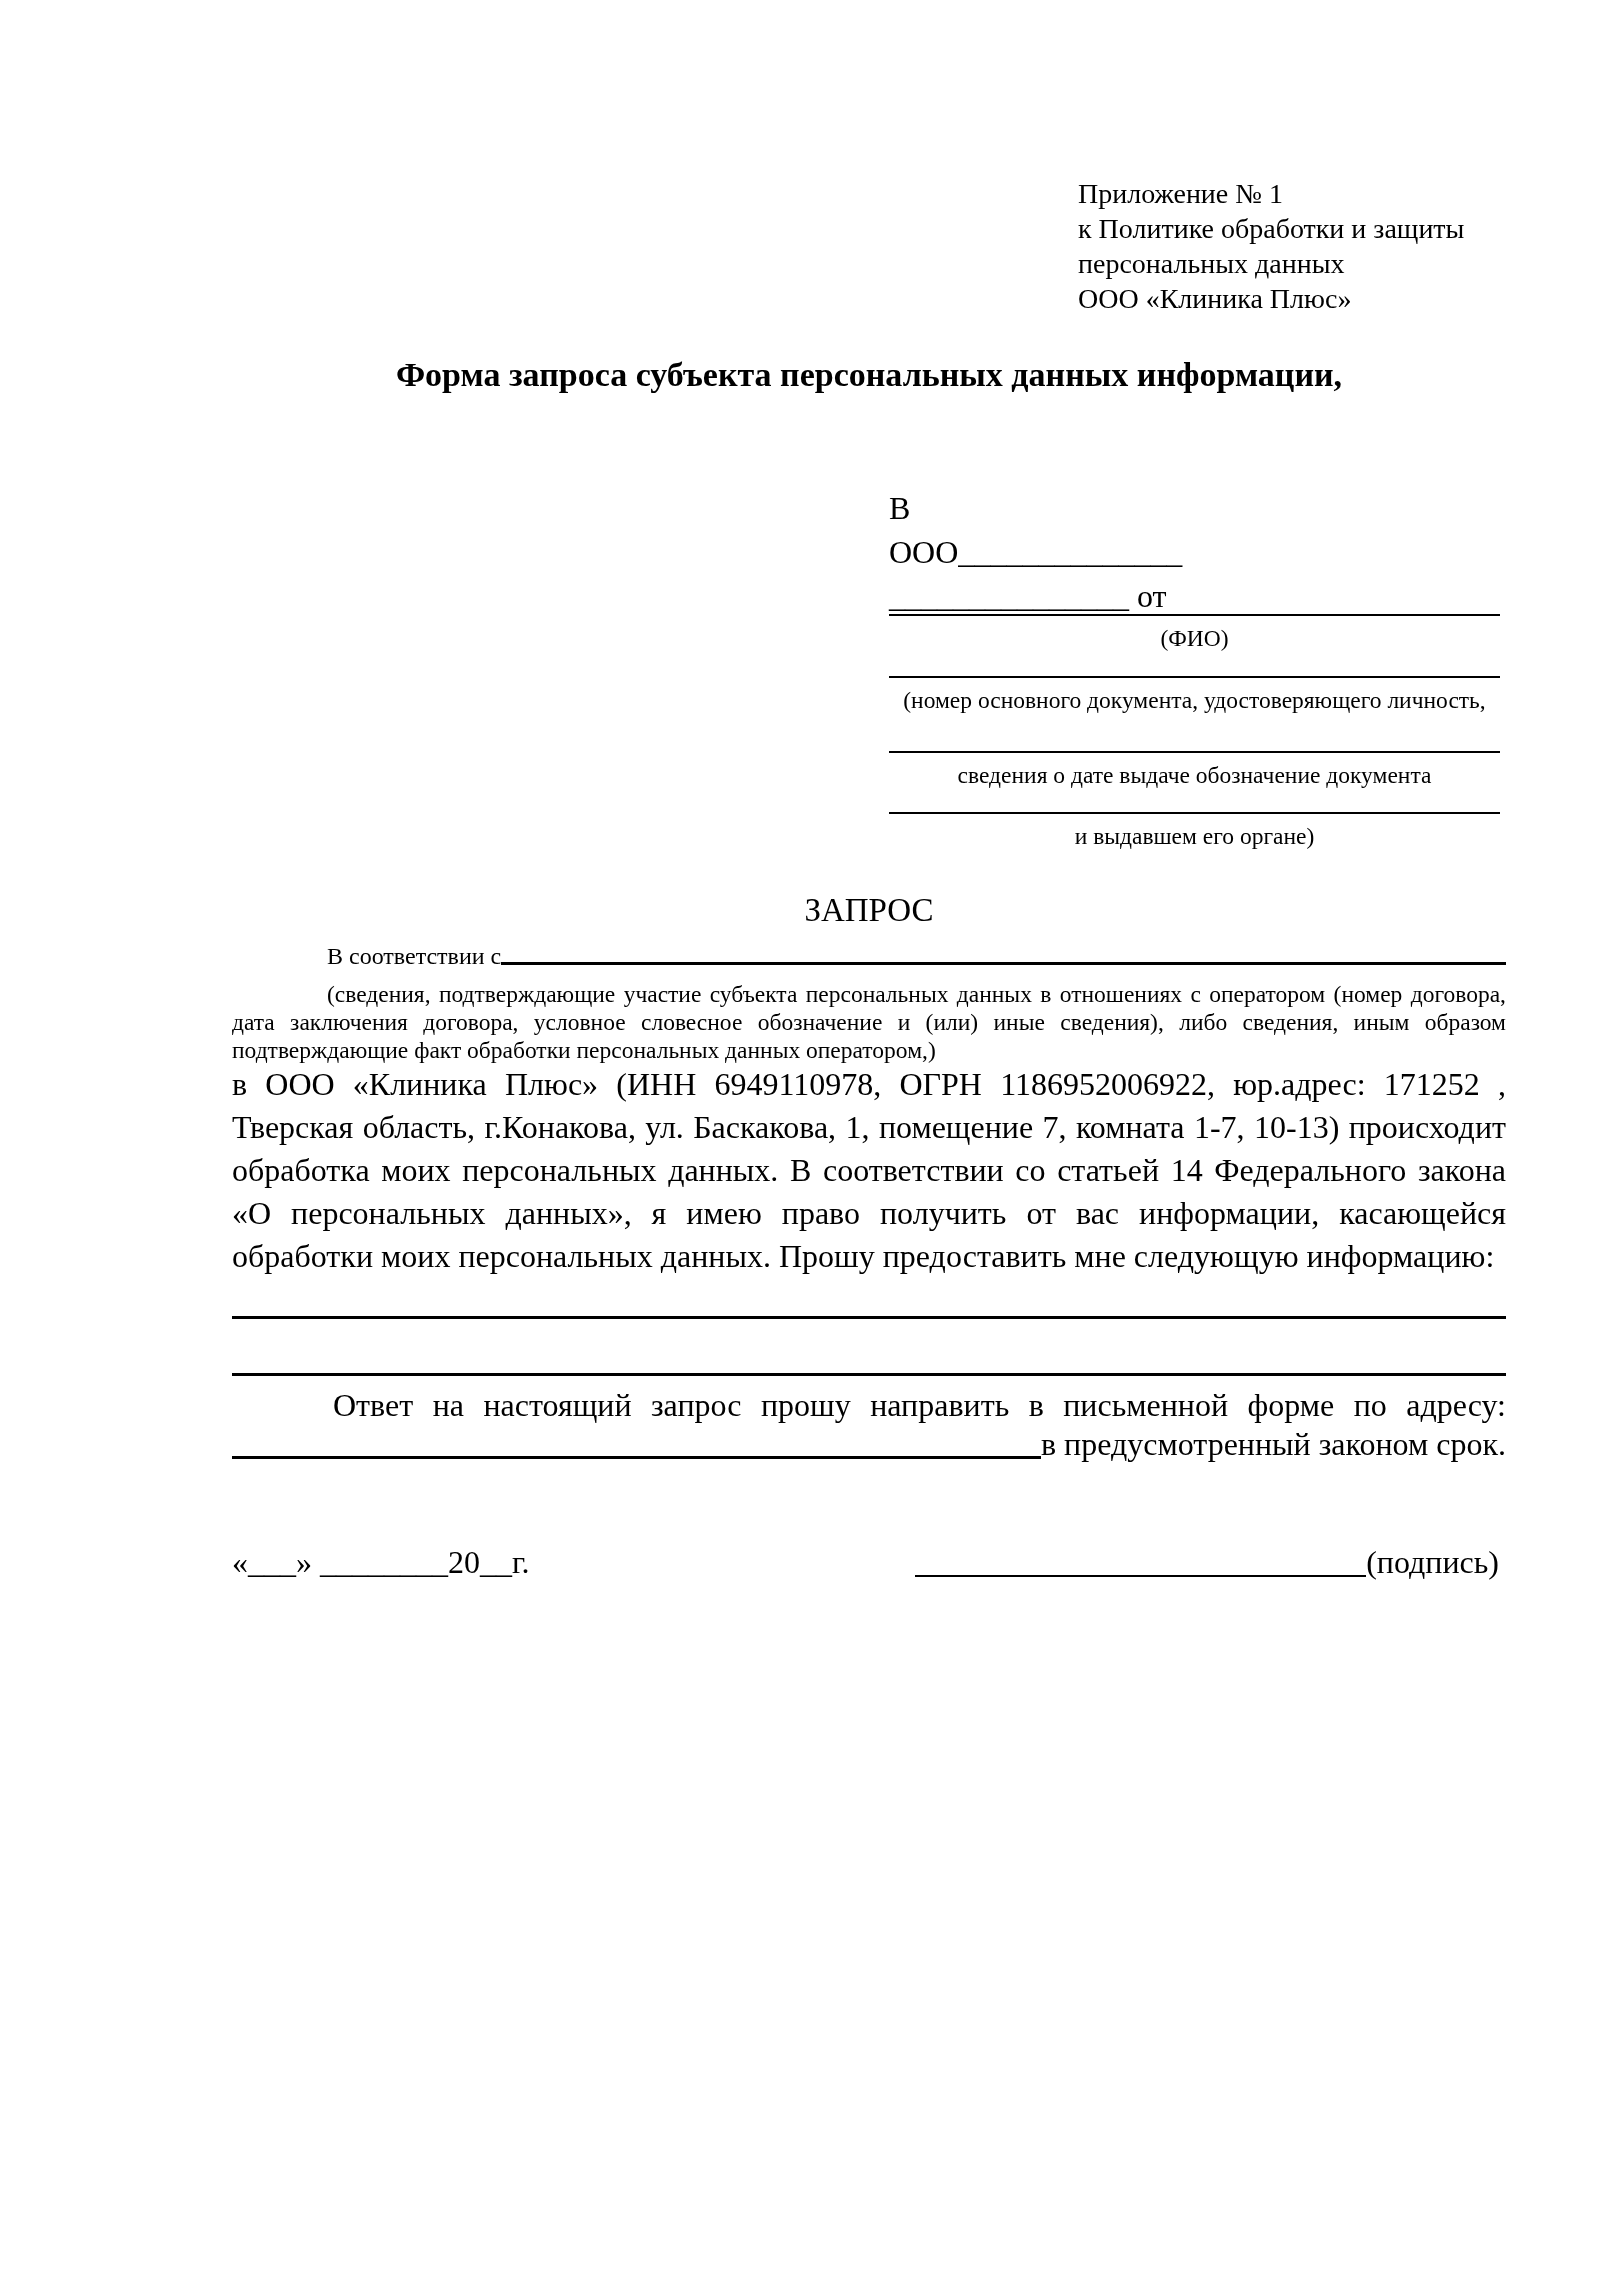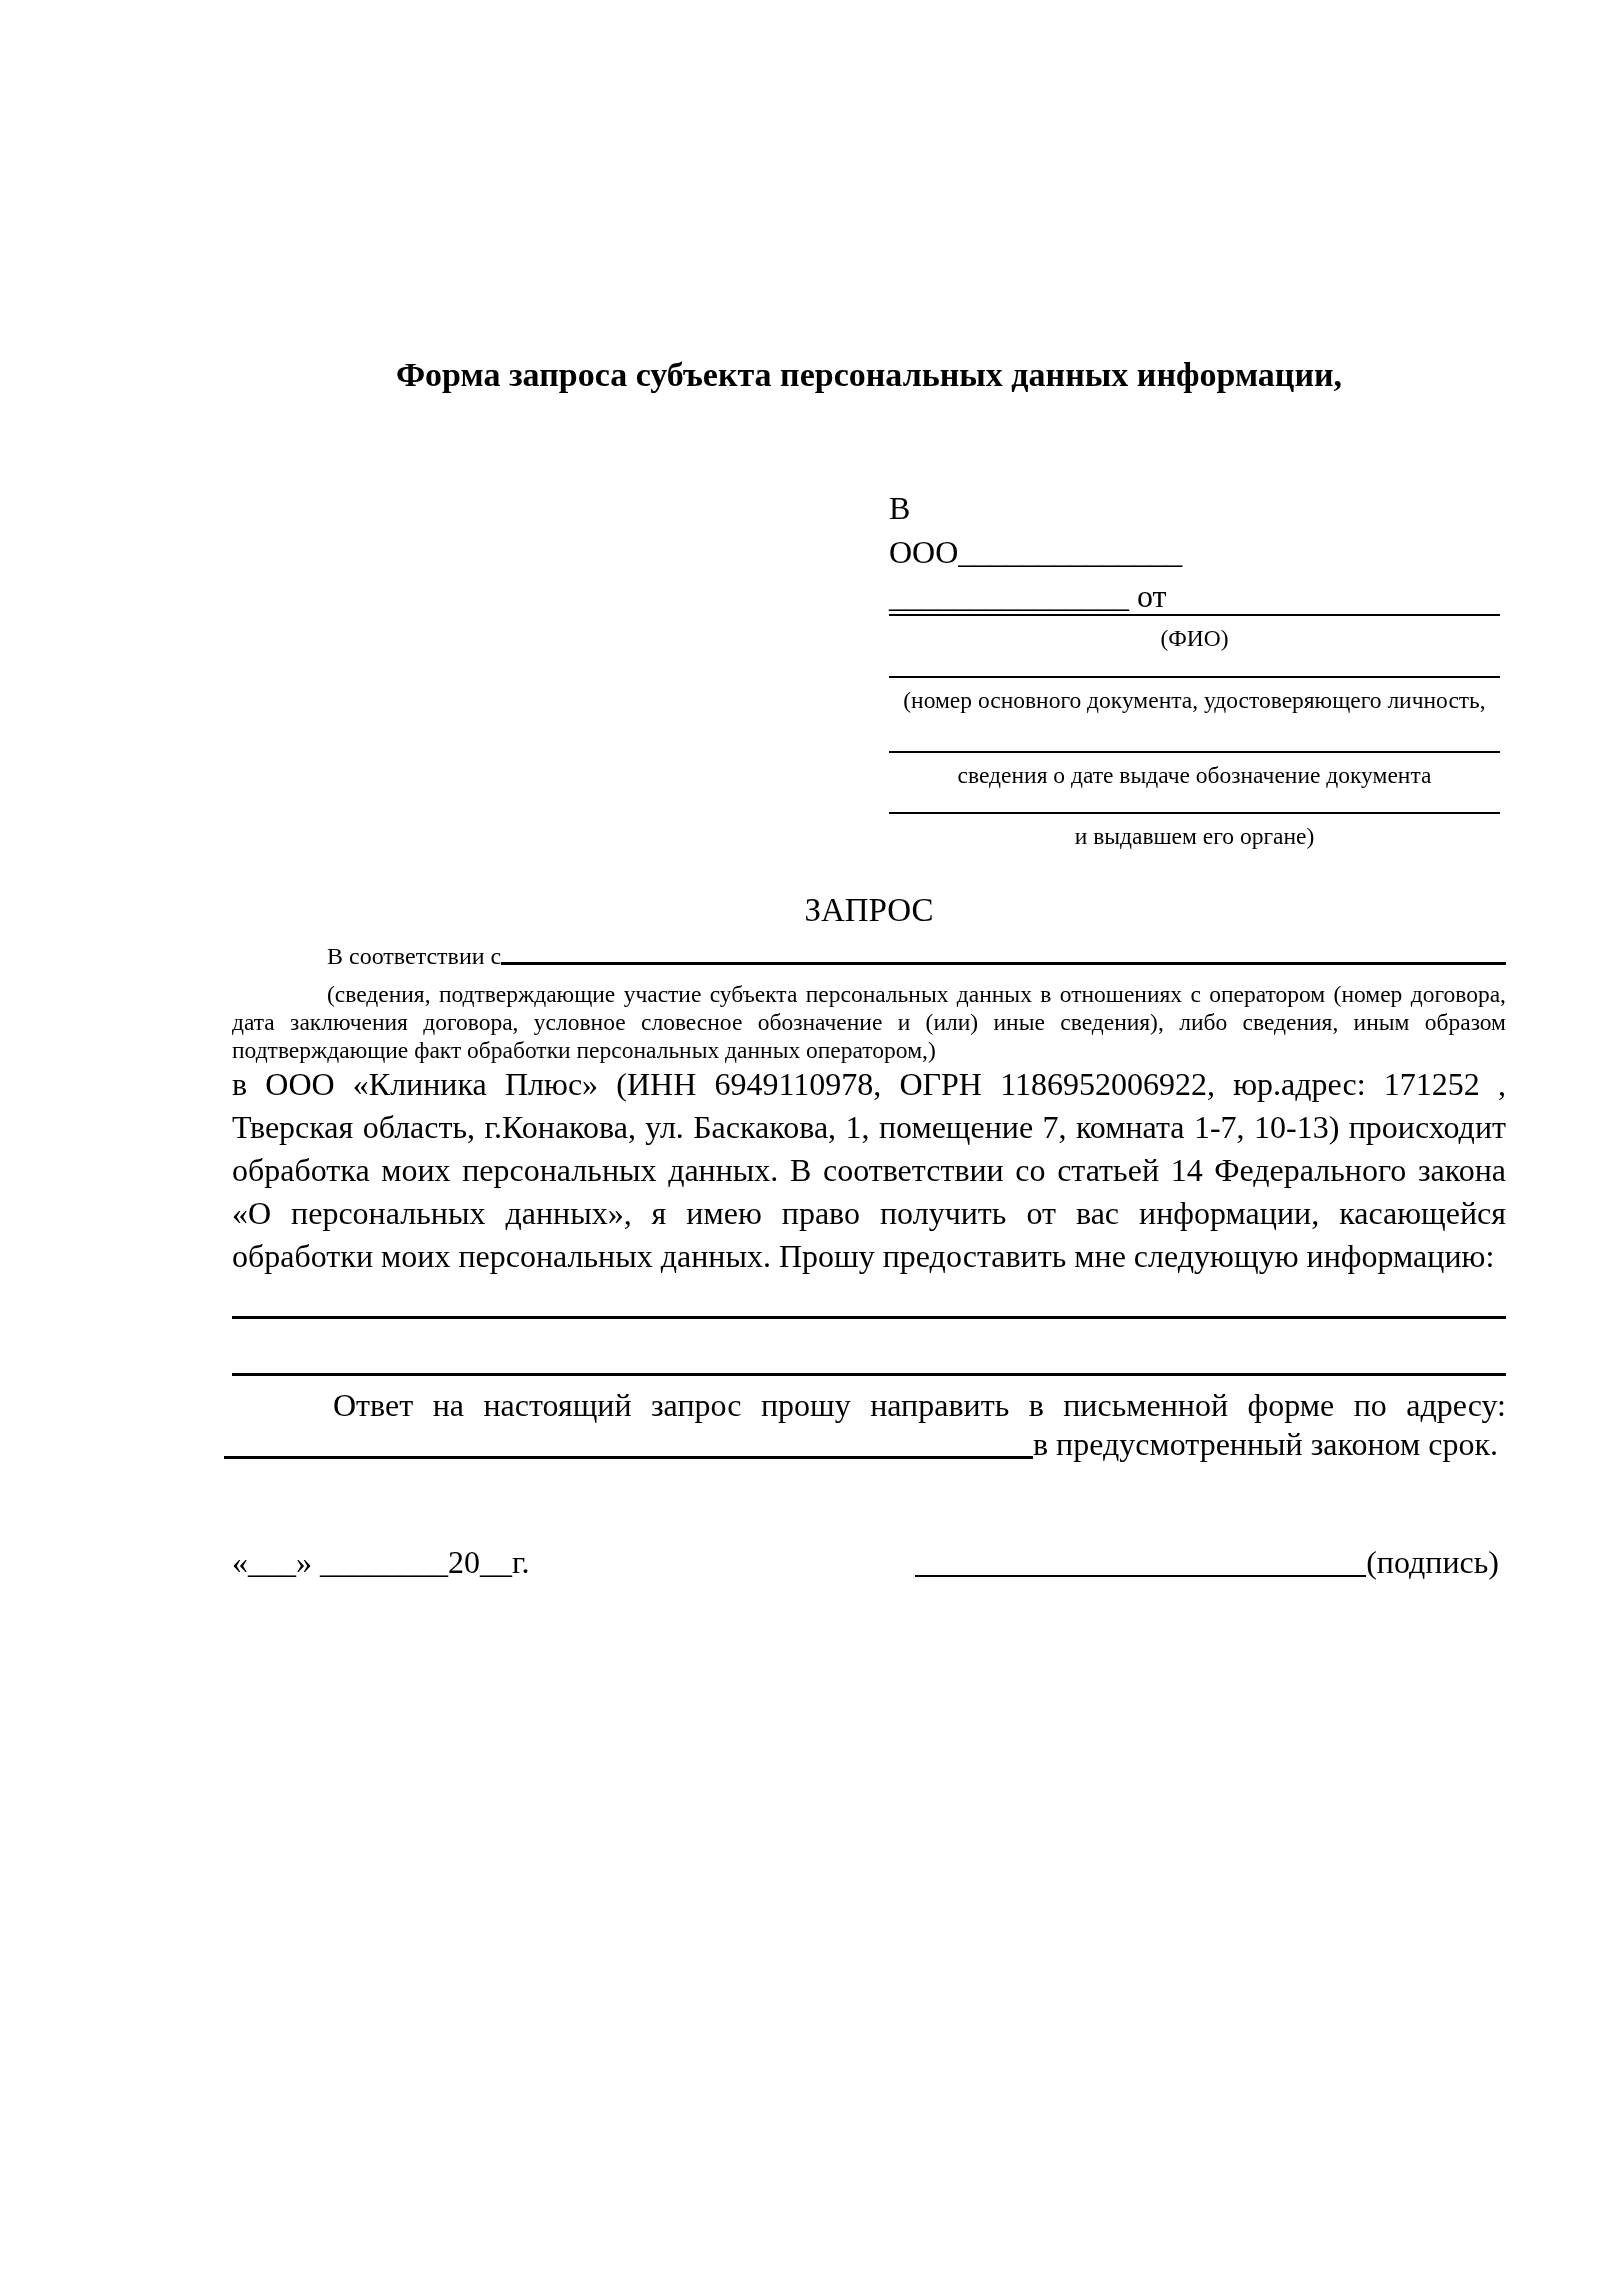--- a/index.html
+++ b/index.html
@@ -81,21 +81,21 @@
 
   .reply-line-1 {
     left: 232px; top: 1384px; width: 1274px;
     font-size: 32px; line-height: 43px;
     text-align: justify;
     -moz-text-align-last: justify; text-align-last: justify;
     text-indent: 101px;
     white-space: nowrap;
   }
   .reply-line-2 {
-    left: 224px; top: 1423px; width: 1274px;
+    left: 232px; top: 1423px; width: 1274px;
     font-size: 32px; line-height: 43px;
     display: flex; align-items: flex-end;
   }
   .reply-line-2 .fill-line { margin-bottom: 6.9px; }
   .reply-suffix { flex: 0 0 auto; white-space: nowrap; }
 
   .date-line { left: 232px; top: 1541px; font-size: 32px; line-height: 43px; }
 
   .signature-row {
     left: 915px; top: 1541px; width: 584px;
@@ -103,20 +103,26 @@
     display: flex; align-items: flex-end;
   }
   .signature-row .fill-line { border-bottom: 2.9px solid #000; margin-bottom: 6.9px; }
   .signature-caption { flex: 0 0 auto; white-space: nowrap; }
 </style>
 </head>
 <body>
 
 <div class="page">
 
+  <div class="abs appendix">
+    <div>Приложение № 1</div>
+    <div>к Политике обработки и защиты</div>
+    <div>персональных данных</div>
+    <div>ООО «Клиника Плюс»</div>
+  </div>
 
   <div class="abs doc-title">
     <div>Форма запроса субъекта персональных данных информации,</div>
   </div>
 
   <div class="abs addr-to">В</div>
   <div class="abs addr-org">ООО______________</div>
   <div class="abs addr-from"><span>_______________</span><span> от</span></div>
 
   <div class="abs field field-fio">

